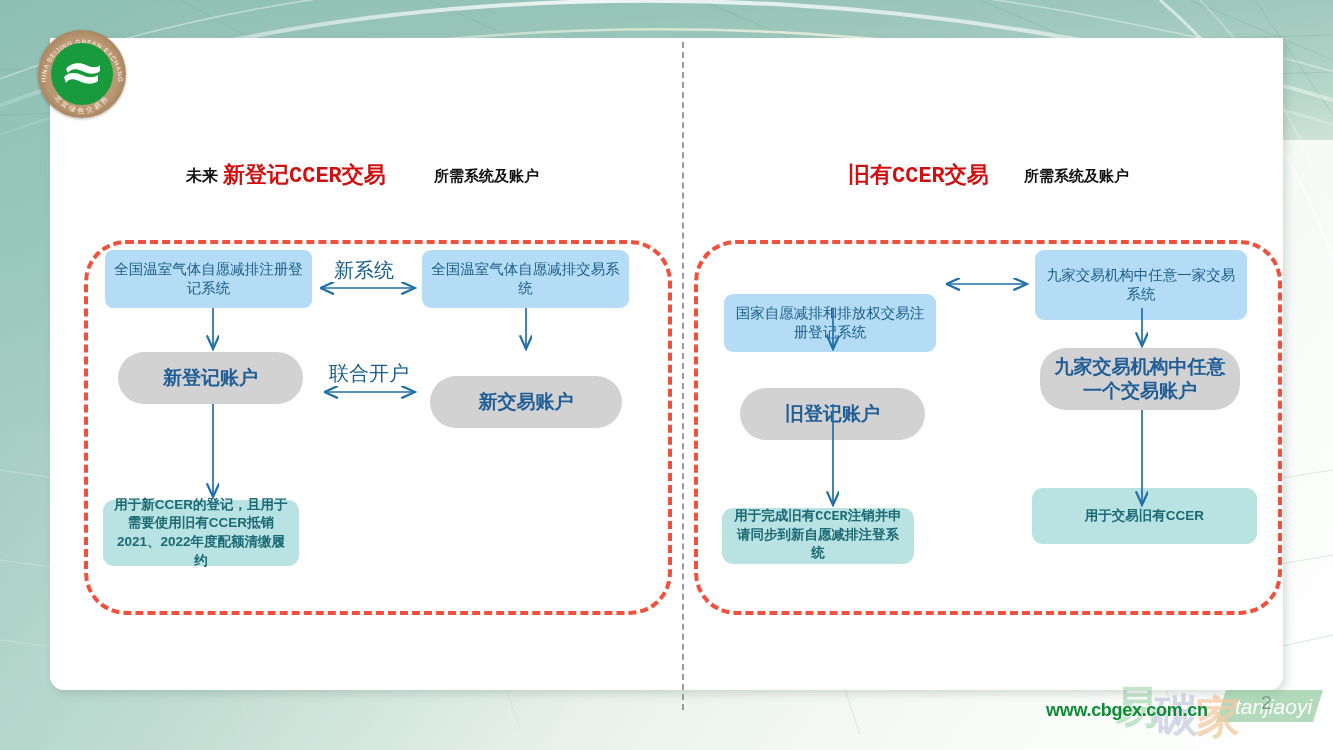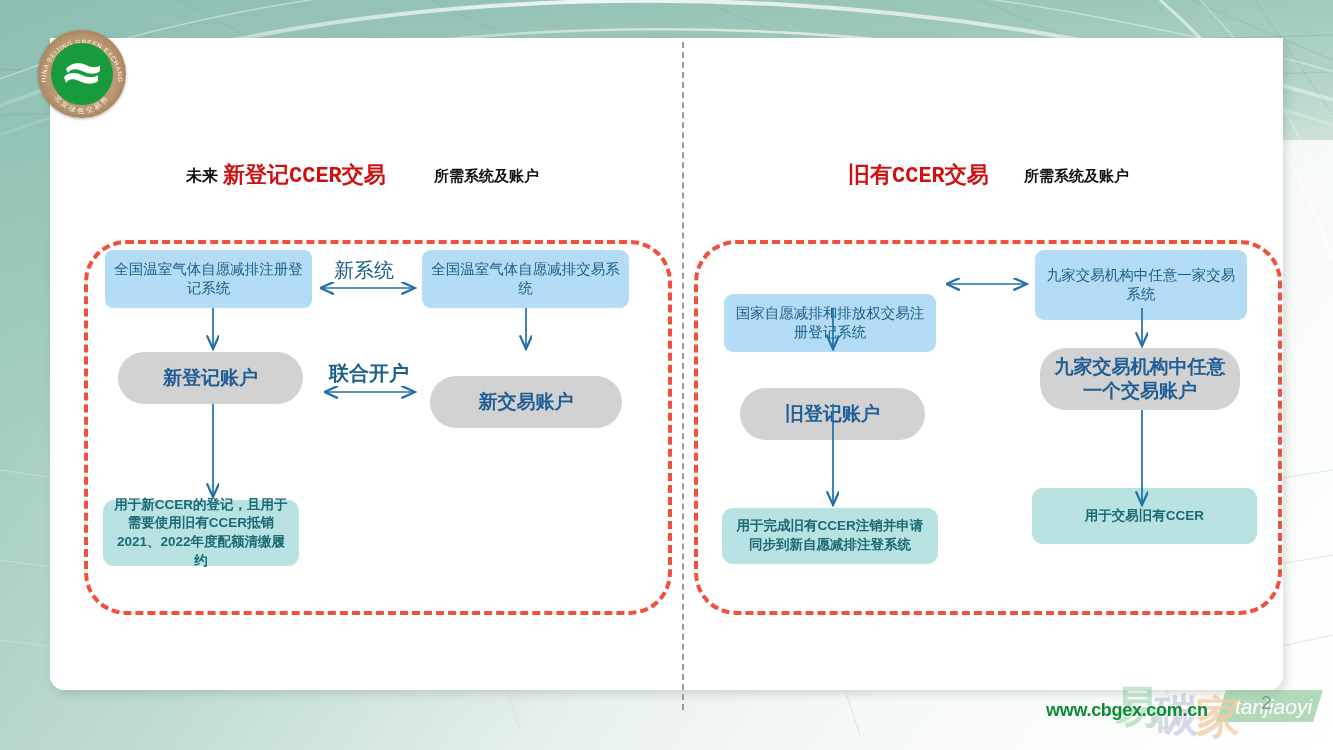--- a/index.html
+++ b/index.html
@@ -275,42 +275,42 @@
     <div class="panel-heading ph-small" style="left:186px; top:166px;">未来</div>
     <div class="panel-heading ph-red" style="left:223px; top:160px;">新登记CCER交易</div>
     <div class="panel-heading ph-sub" style="left:434px; top:167px;">所需系统及账户</div>
 
     <div class="dash-box" style="left:84px; top:240px; width:588px; height:375px;"></div>
 
     <div class="sysbox" style="left:105px; top:250px; width:207px; height:58px;border-radius:8px;">全国温室气体自愿减排注册登记系统</div>
     <div class="sysbox" style="left:422px; top:250px; width:207px; height:58px;">全国温室气体自愿减排交易系统</div>
 
     <div class="arrow-label" style="left:334px; top:257px;">新系统</div>
-    <div class="arrow-label" style="left:329px; top:360px;font-weight:bold;">联合开户</div>
+    <div class="arrow-label" style="left:329px; top:360px;">联合开户</div>
 
     <div class="pill" style="left:118px; top:352px; width:185px; height:52px;">新登记账户</div>
     <div class="pill" style="left:430px; top:352px; width:192px; height:52px;margin-top:24px;">新交易账户</div>
 
     <div class="note" style="left:103px; top:500px; width:196px; height:66px;">用于新CCER的登记，且用于需要使用旧有CCER抵销2021、2022年度配额清缴履约</div>
   </div>
 
   <div class="panel">
 
     <div class="panel-heading ph-red" style="left:848px; top:160px;">旧有CCER交易</div>
     <div class="panel-heading ph-sub" style="left:1024px; top:167px;">所需系统及账户</div>
 
     <div class="dash-box" style="left:694px; top:240px; width:588px; height:375px;"></div>
 
     <div class="sysbox" style="left:724px; top:250px; width:212px; height:58px;margin-top:44px;">国家自愿减排和排放权交易注册登记系统</div>
     <div class="sysbox" style="left:1035px; top:250px; width:212px; height:70px;">九家交易机构中任意一家交易系统</div>
 
     <div class="pill" style="left:740px; top:352px; width:185px; height:52px;margin-top:36px;">旧登记账户</div>
     <div class="pill" style="left:1040px; top:348px; width:200px; height:62px;">九家交易机构中任意一个交易账户</div>
 
-    <div class="note" style="left:722px; top:508px; width:216px; height:56px;">用于完成旧有CCER注销并申请同步到新自愿减排注登系统</div>
+    <div class="note" style="left:722px; top:508px; width:192px; height:56px;font-family:Liberation Mono, monospace;">用于完成旧有CCER注销并申请同步到新自愿减排注登系统</div>
     <div class="note" style="left:1032px; top:488px; width:225px; height:56px;">用于交易旧有CCER</div>
   </div>
 
   <svg class="arrows" viewBox="0 0 1333 750">
     <defs>
       <marker id="ah" markerWidth="9" markerHeight="9" refX="7.4" refY="3.6" orient="auto">
         <path d="M0,0 L8,3.6 L0,7.2" fill="none" stroke="#1f6fa8" stroke-width="1.3"></path>
       </marker>
       <marker id="ahl" markerWidth="9" markerHeight="9" refX="1" refY="3.6" orient="auto">
         <path d="M8,0 L0,3.6 L8,7.2" fill="none" stroke="#1f6fa8" stroke-width="1.3"></path>

